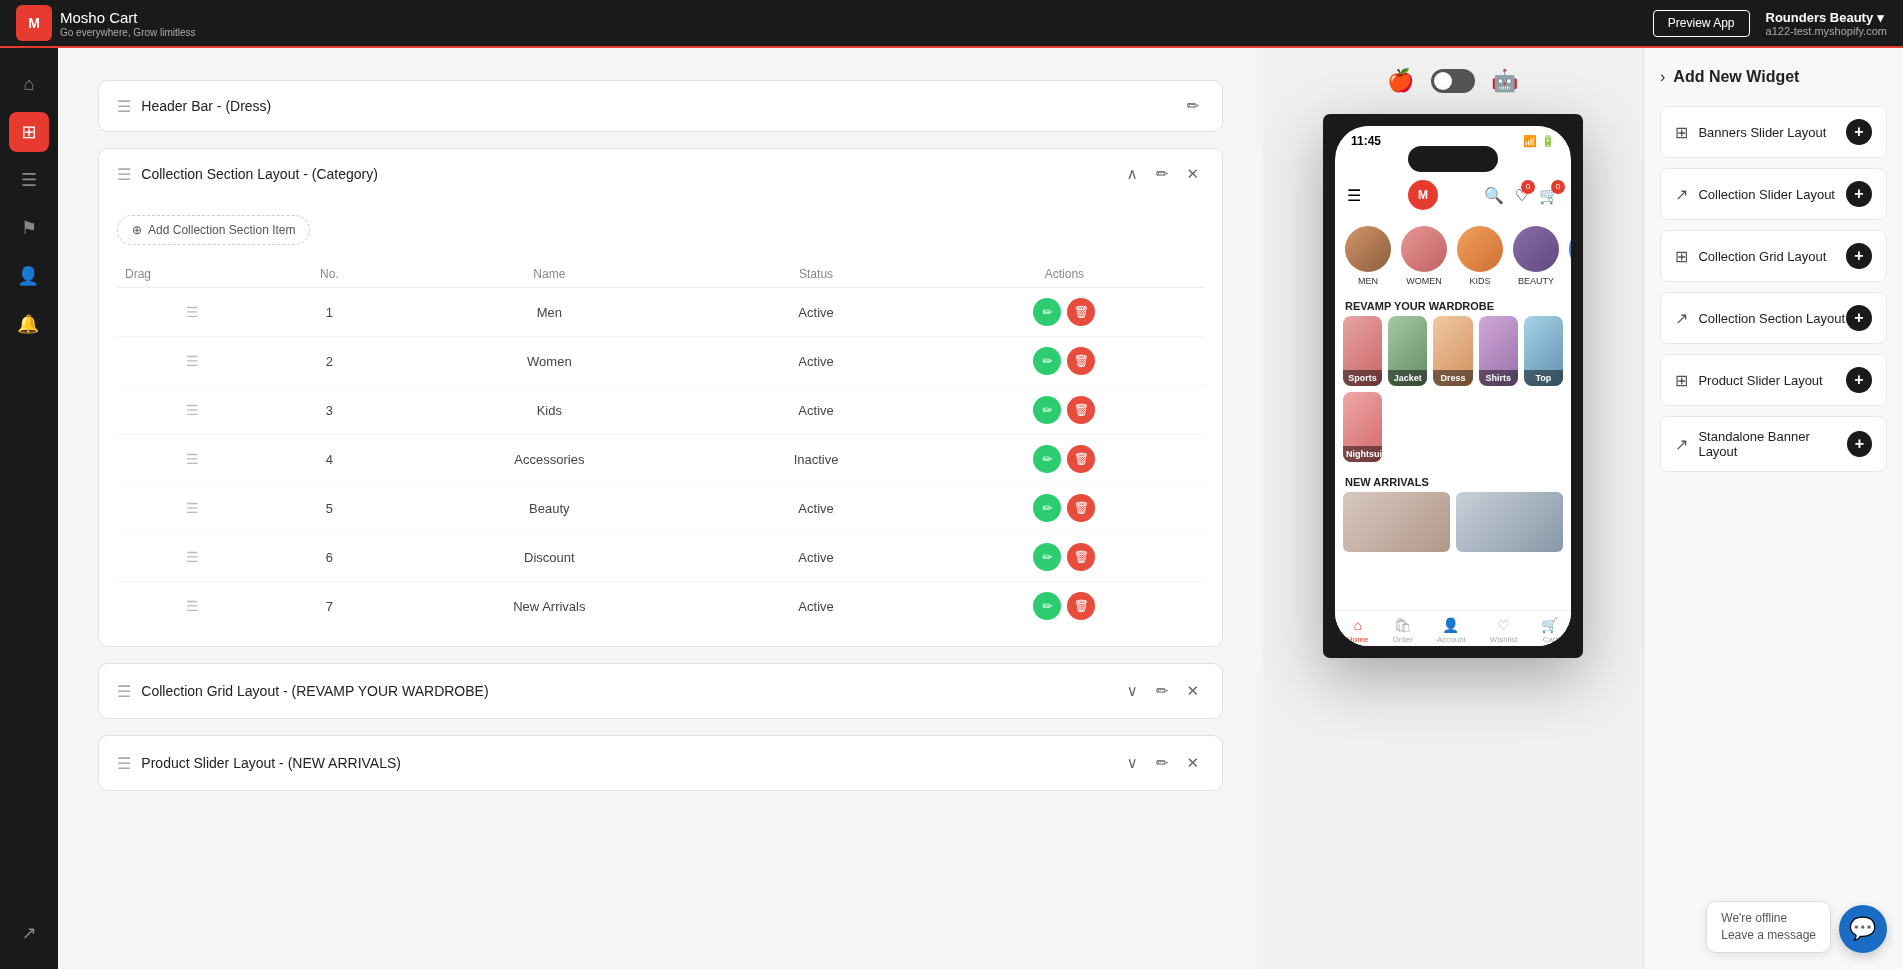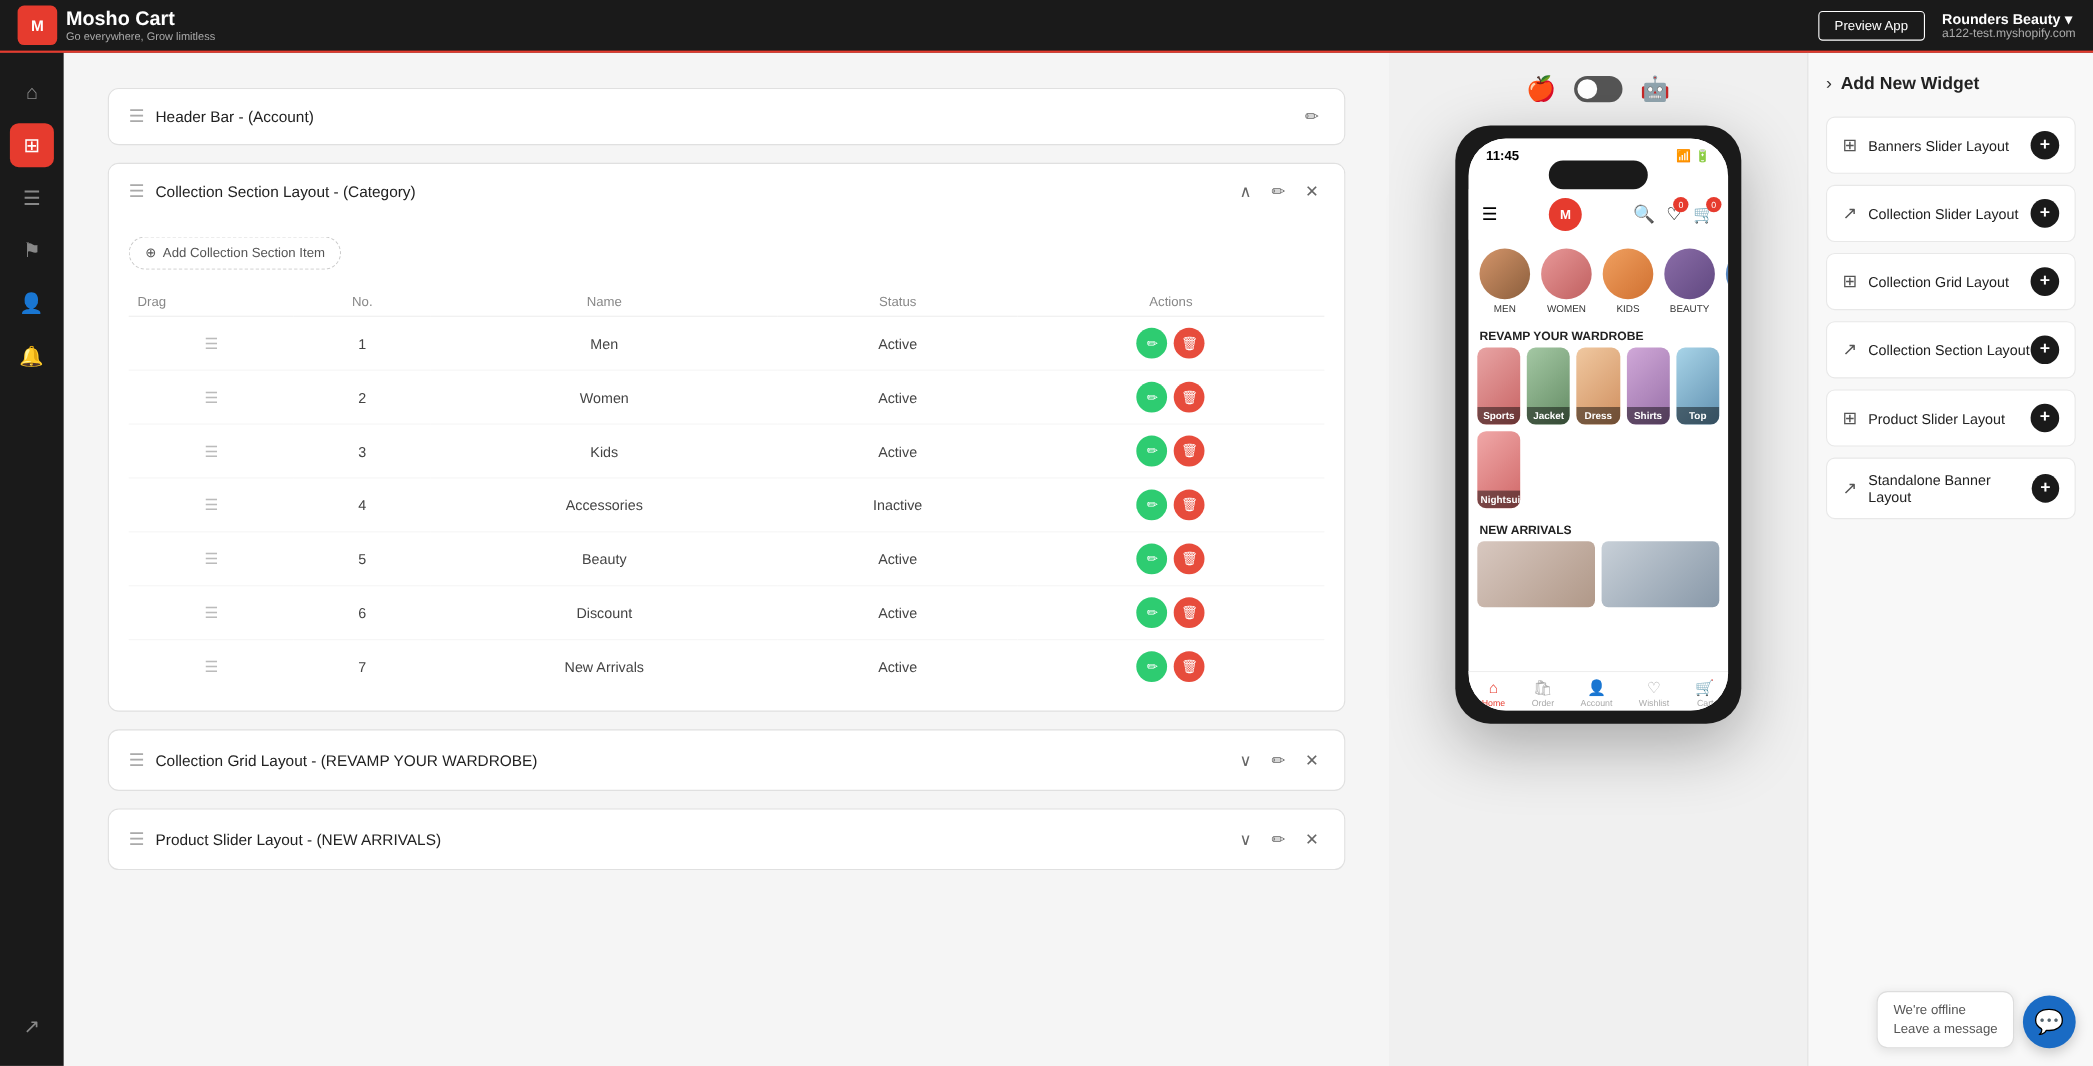--- a/index.html
+++ b/index.html
@@ -14,21 +14,21 @@
       justify-content: space-between;
       padding: 0 16px;
       flex-shrink: 0;
       border-bottom: 2px solid #e63b2e;
     }
     .topbar-logo { display: flex; align-items: center; gap: 8px; }
     .topbar-logo-icon {
       width: 36px; height: 36px; background: #e63b2e; border-radius: 6px;
       display: flex; align-items: center; justify-content: center; color: white; font-weight: bold; font-size: 14px;
     }
-    .topbar-logo-text { color: white; font-size: 18px; font-weight: 700; line-height: 1.2; }
+    .topbar-logo-text { color: white; font-size: 15px; font-weight: 400; line-height: 1.2; }
     .topbar-logo-sub { color: #aaa; font-size: 10px; font-weight: 400; }
     .topbar-right { display: flex; gap: 16px; }
     .preview-btn {
       border: 1px solid white; color: white; background: transparent;
       padding: 5px 14px; border-radius: 4px; font-size: 12px; cursor: pointer;
     }
     .store-info { text-align: right; color: white; }
     .store-name { font-size: 13px; font-weight: 600; display: flex; align-items: center; gap: 4px; }
     .store-url { font-size: 11px; color: #aaa; }
 
@@ -121,21 +121,21 @@
     .toggle-switch {
       width: 44px; height: 24px; background: #555; border-radius: 12px;
       position: relative; cursor: pointer;
     }
     .toggle-knob {
       width: 18px; height: 18px; background: white; border-radius: 50%;
       position: absolute; top: 3px; left: 3px;
     }
 
     .phone-frame {
-      width: 260px; background: #1a1a1a; border-radius: 32px;
+      width: 260px; background: #1a1a1a; border-radius: 7px;
       padding: 12px; position: relative;
       box-shadow: 0 20px 60px rgba(0,0,0,0.3);
     }
     .phone-screen {
       background: white; border-radius: 34px; overflow: hidden;
       height: 520px; position: relative;
     }
     .phone-status-bar {
       background: white; display: flex; justify-content: space-between;
       align-items: center; padding: 8px 16px 4px;
@@ -289,21 +289,21 @@
     <div class="sidebar-item">🔔</div>
     <div class="sidebar-item sidebar-bottom" style="margin-top:auto;">↗</div>
   </div>
 
   <div class="content-area">
 
     <div class="widget-card">
       <div class="widget-header">
         <div class="widget-header-left">
           <span class="drag-icon">☰</span>
-          <span class="widget-title">Header Bar - (Account)</span>
+          <span class="widget-title">Header Bar - (Dress)</span>
         </div>
         <div class="widget-header-actions">
           <button class="icon-btn">✏</button>
         </div>
       </div>
     </div>
 
     <div class="widget-card">
       <div class="widget-header">
         <div class="widget-header-left">

